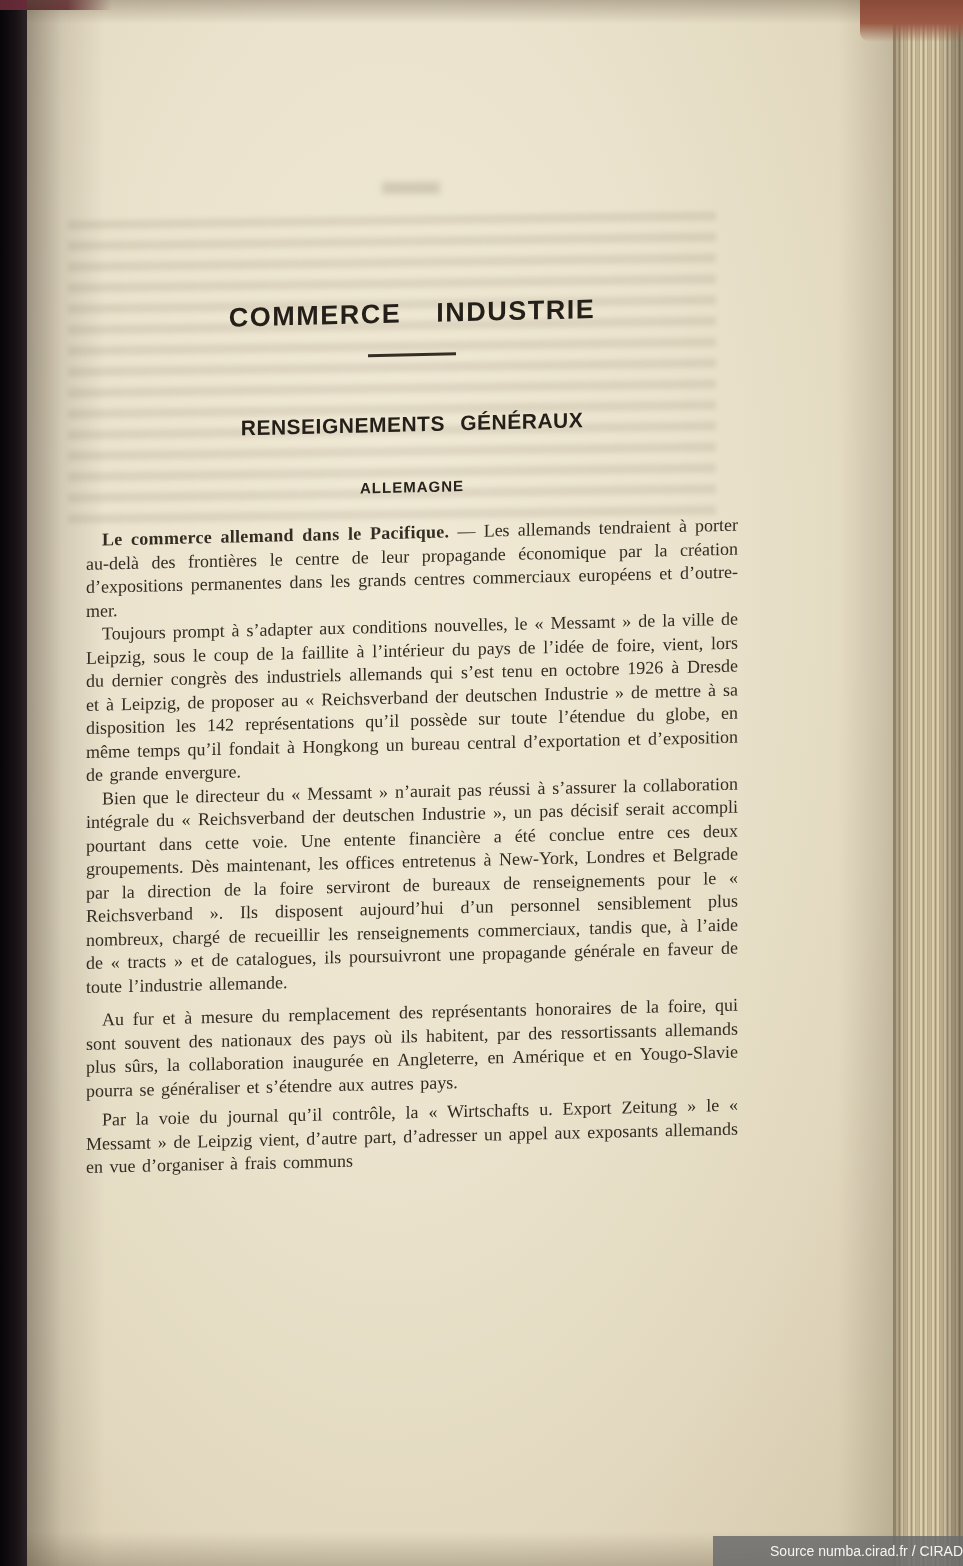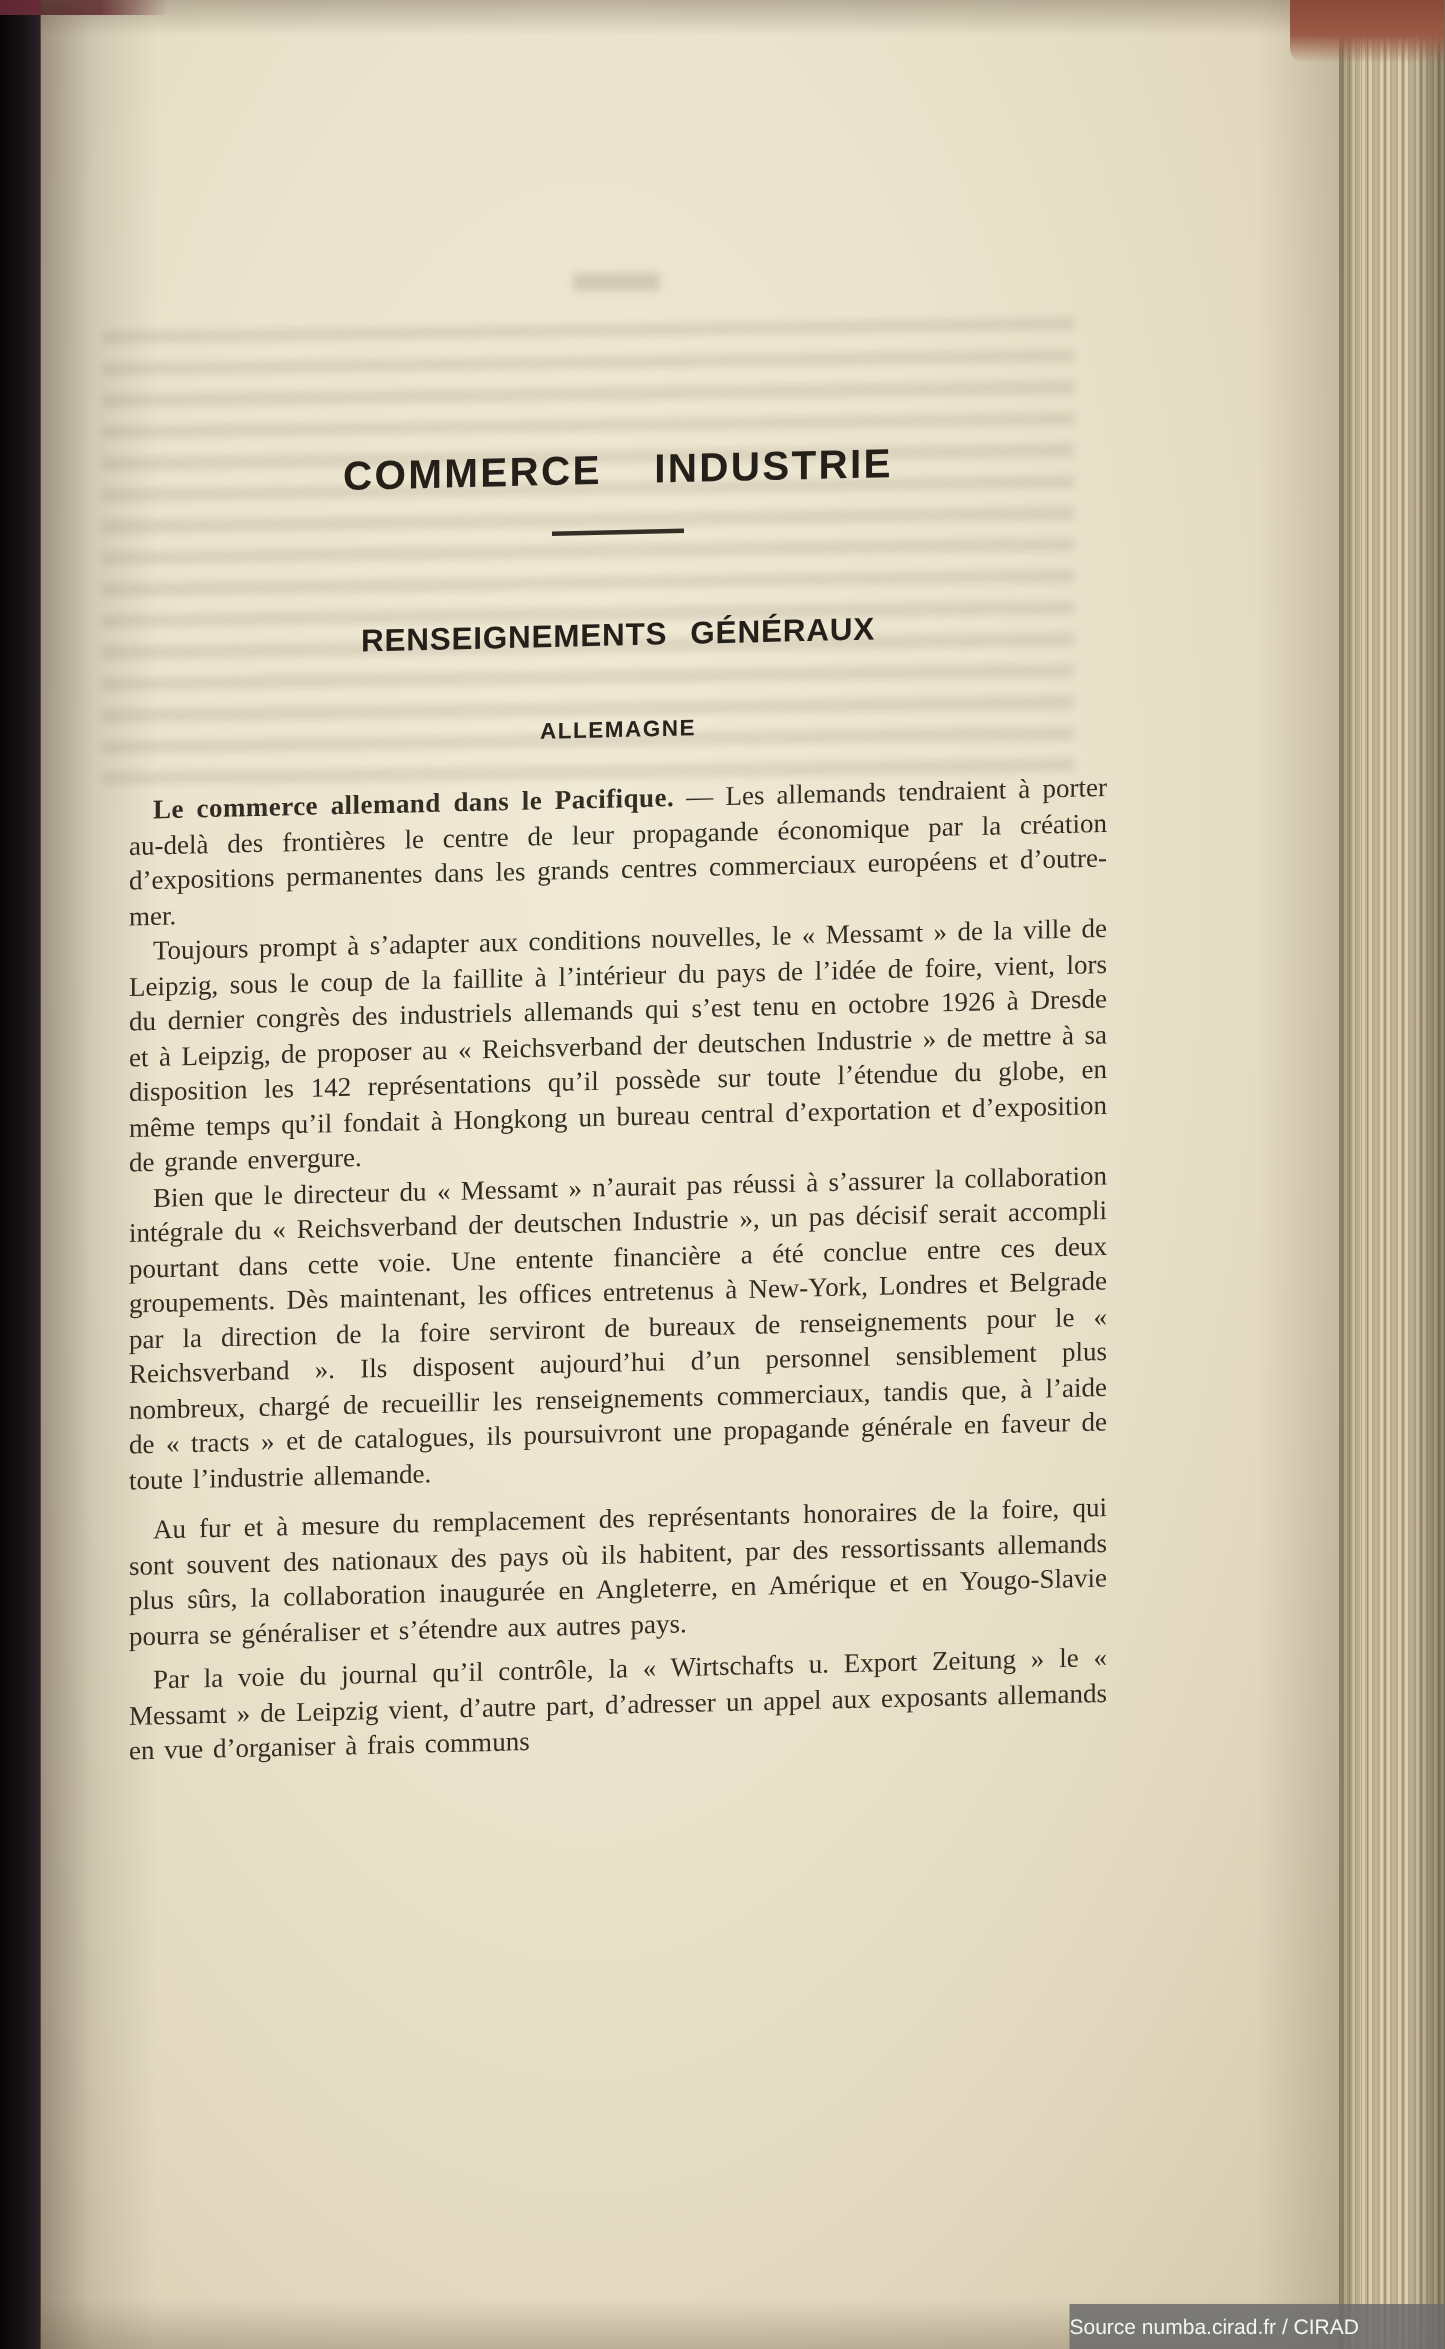--- a/index.html
+++ b/index.html
@@ -107,21 +107,21 @@
   }
   .body-para.first { margin-top: 26px; }
   .body-para.gap-before { margin-top: 10px; }
   .body-para.gap-small { margin-top: 6px; }
   .lead { font-weight: bold; letter-spacing: 0.3px; }
 
   
   .source-bar {
     position: absolute; right: 0; bottom: 0; width: 250px; height: 30px;
     background: rgba(108,108,108,0.85);
-    display: flex; align-items: center; justify-content: flex-start;
+    display: flex; align-items: center; justify-content: flex-end;
     font-family: "Liberation Sans", sans-serif;
     font-size: 14px; color: #f4f4f4;
   }
 </style>
 </head>
 <body>
 
 <div class="scene">
 
   <div class="page"></div>

